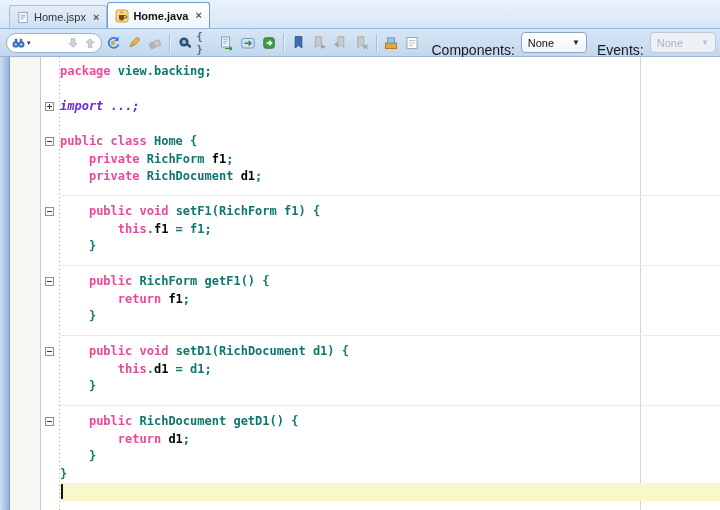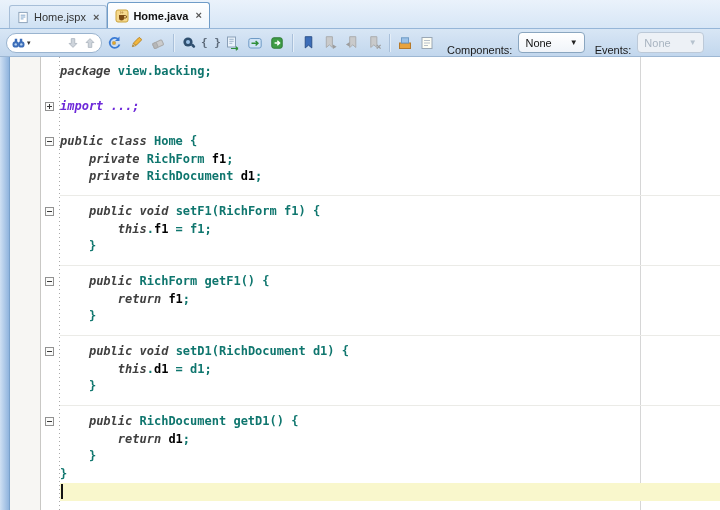--- a/index.html
+++ b/index.html
@@ -23,21 +23,21 @@
            border-top:1px solid #96b6d8;border-bottom:1px solid #9db7d3;
            display:flex;align-items:center;padding:0 4px 0 6px;box-sizing:border-box;gap:2px;}
   .pill{display:flex;align-items:center;height:20px;width:96px;background:#fff;
         border:1px solid #9ab4cf;border-radius:10px;padding:0 3px;box-sizing:border-box;gap:1px;}
   .pill .spacer{flex:1;}
   .tbtn{width:20px;height:20px;display:flex;align-items:center;justify-content:center;
         border-radius:3px;}
   .tbtn svg{display:block;}
   .tbtn.disabled{opacity:.95;}
   .tsep{width:1px;height:18px;background:#a9c0da;margin:0 3px;box-shadow:1px 0 0 #e4eef8;}
-  .tlabel{font-size:11px;color:#1a1a1a;margin:14px 4px 0 8px;white-space:nowrap;}
+  .tlabel{font-size:14px;color:#1a1a1a;margin:14px 4px 0 8px;white-space:nowrap;}
   .dd{display:flex;align-items:center;gap:18px;height:19px;padding:0 6px;
       background:linear-gradient(#ffffff,#f0f4f9);border:1px solid #8aa6c0;border-radius:4px;
       font-size:11px;color:#111;}
   .dd .arrow{font-size:8px;color:#222;}
   .dd.disabled{background:#edf1f6;border-color:#bcc9d8;color:#a8b4c0;}
   .dd.disabled .arrow{color:#b6c2ce;}
   .braces{font:bold 11px "DejaVu Sans Mono",monospace;color:#5d6b7a;}
 
   
   .editor{flex:1;position:relative;background:#fff;overflow:hidden;}
@@ -47,21 +47,21 @@
   .gutterline{position:absolute;left:40px;top:0;bottom:0;width:1px;background:#c9c8c5;}
   .dotline{position:absolute;left:59px;top:0;bottom:0;width:1px;
            background:repeating-linear-gradient(to bottom,#a9a9a9 0 1px,transparent 1px 4px);}
   .marginline{position:absolute;left:640px;top:0;bottom:0;width:1px;background:#d6d6d6;}
   .lines{position:absolute;left:0;top:0;right:0;bottom:0;padding:6px 0 0 60px;
          font-family:"DejaVu Sans Mono","Liberation Mono",monospace;
          font-size:12px;font-weight:bold;line-height:17.5px;color:#1c1c1c;box-sizing:border-box;}
   .row{height:17.5px;position:relative;white-space:pre;}
   .row.sep{background:linear-gradient(to bottom,transparent 9px,#ebebe7 9px,#ebebe7 10px,transparent 10px);}
   .row.hl{background:#f9f7cc;}
-  .kw{color:#404040;font-style:italic;}
+  .kw{color:#ec4899;}
   .pl{color:#0f766e;}
   .fld{color:#000;}
   .imp{color:#6d28d9;font-style:italic;}
   .caret{position:absolute;left:1px;top:1px;width:2px;height:15px;background:#141414;}
   .fold{position:absolute;left:-15px;top:4px;width:9px;height:9px;box-sizing:border-box;
         border:1px solid #919191;background:#fbfbfa;}
   .fold::before{content:"";position:absolute;left:1px;right:1px;top:3px;height:1px;background:#3a3a3a;}
   .fold.plus::after{content:"";position:absolute;top:1px;bottom:1px;left:3px;width:1px;background:#3a3a3a;}
 </style>
 </head>

